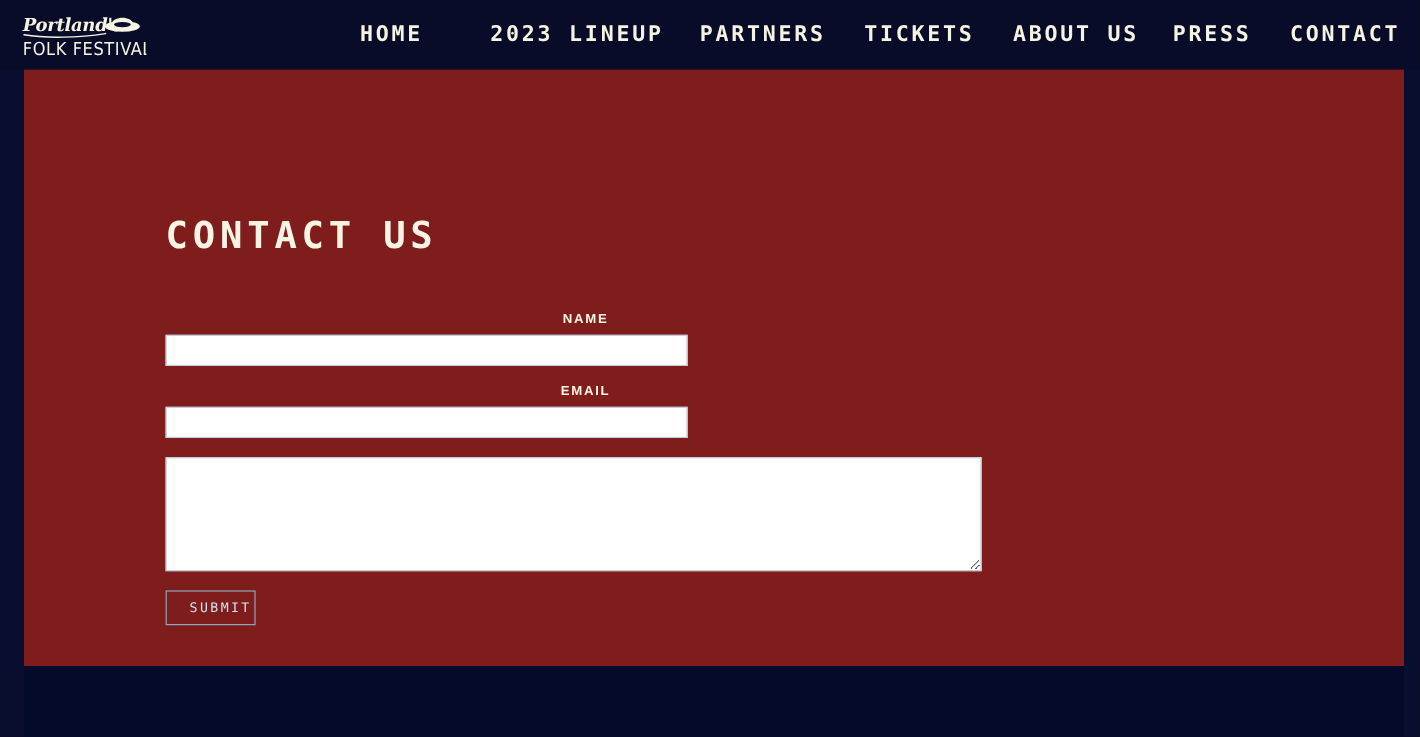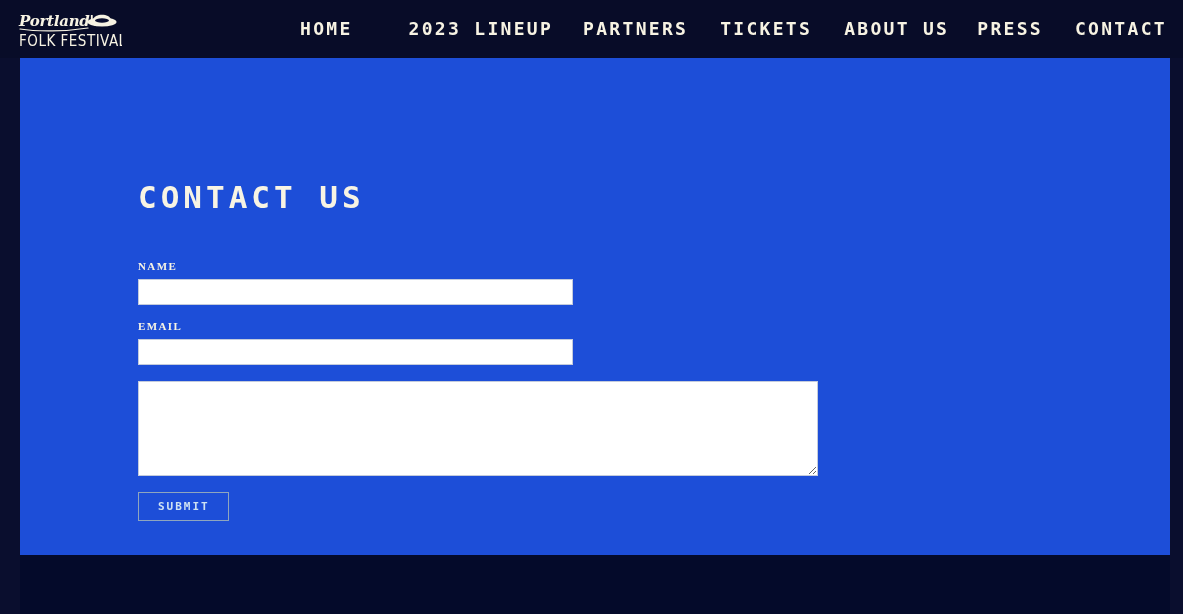--- a/index.html
+++ b/index.html
@@ -68,21 +68,21 @@
   #nav-about     { margin-right: 28px; }
   #nav-press     { margin-right: 32px; }
 
   
   #content-panel {
     position: absolute;
     left: 20px;
     top: 58px;
     width: 1150px;
     height: 497px;
-    background: #1d4ed8;
+    background: #7f1d1d;
   }
 
   #page-title {
     position: absolute;
     left: 118px;
     top: 103px;
     color: #F8F4E4;
     font-family: "DejaVu Sans Mono", "Liberation Mono", monospace;
     font-size: 31px;
     font-weight: bold;
@@ -95,26 +95,27 @@
   #contact-form {
     position: absolute;
     left: 118px;
     top: 203px;
     width: 700px;
   }
 
   .field-label {
     display: block;
     color: #F8F4E4;
-    font-family: Liberation Serif, serif;
+    font-family: Liberation Sans, sans-serif;
     font-size: 11px;
     font-weight: bold;
     letter-spacing: 1.4px;
     line-height: 1;
     margin-bottom: 7px;
+    text-align: center;
   }
 
   .text-input {
     display: block;
     width: 435px;
     height: 26px;
     background: #FFFFFF;
     border: 1px solid #C3CBDC;
     outline: none;
     margin: 0 0 16px 0;
@@ -141,23 +142,23 @@
     border-radius: 0;
   }
 
   #submit-button {
     display: inline-block;
     background: transparent;
     border: 1px solid #8FA6BE;
     color: #CFE2F2;
     font-family: "DejaVu Sans Mono", "Liberation Mono", monospace;
     font-size: 11px;
-    font-weight: bold;
+    font-weight: normal;
     letter-spacing: 2px;
-    padding: 8px 18px 8px 19px;
+    padding: 8px 2px 8px 19px;
     cursor: pointer;
     border-radius: 0;
     line-height: 1;
   }
 
   
   #copyright {
     position: absolute;
     left: 0;
     top: 539px;

